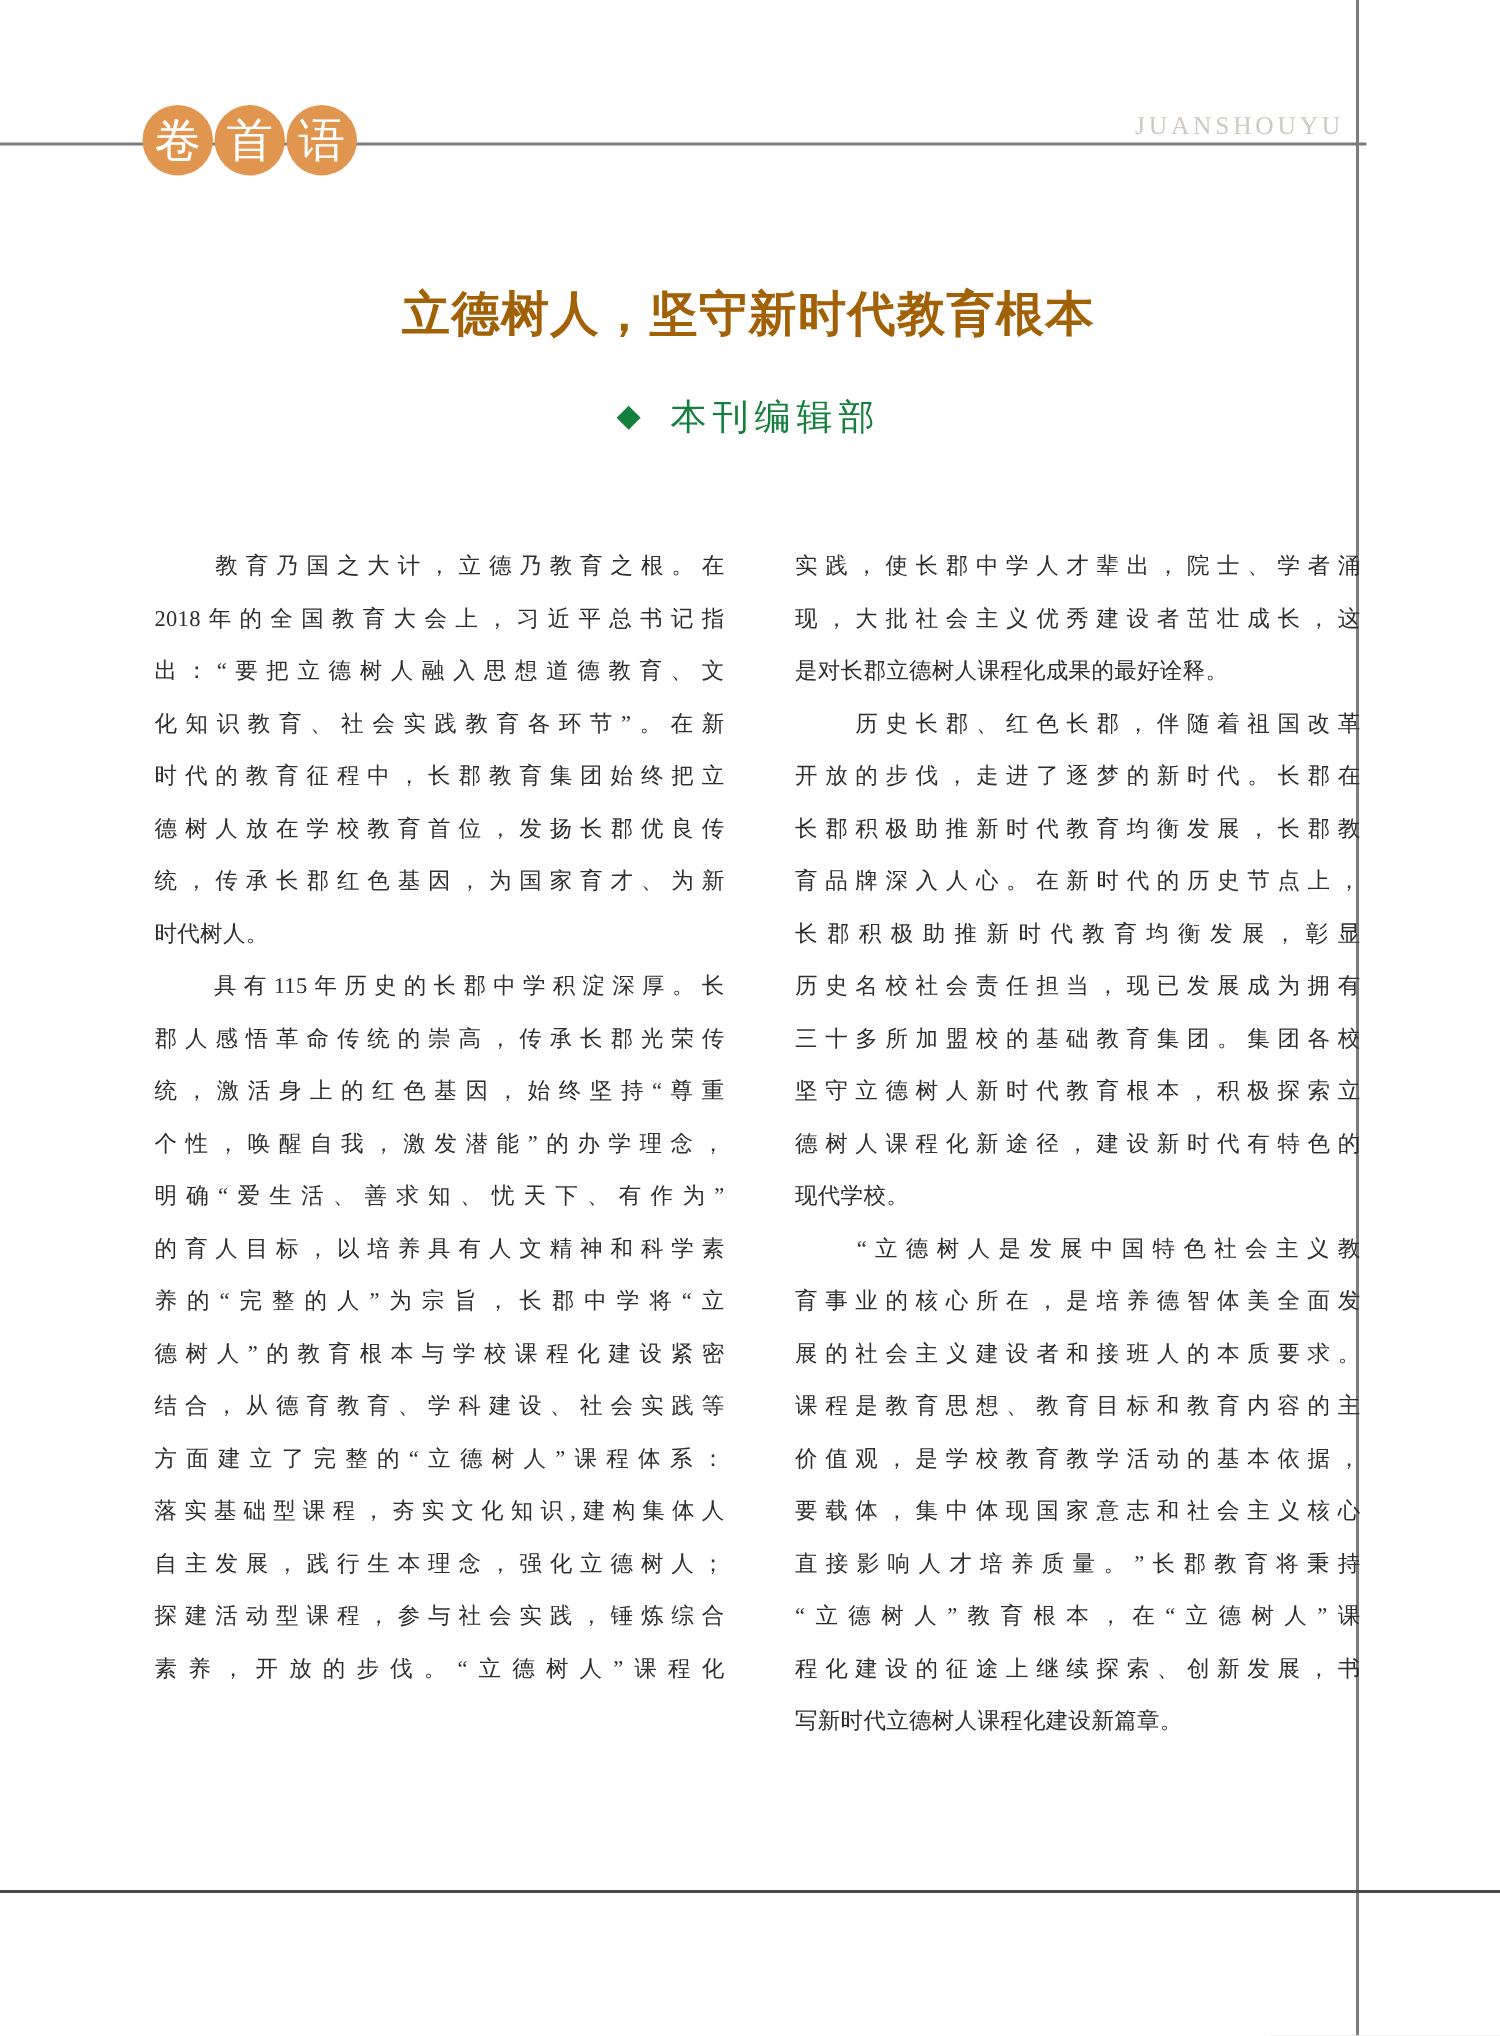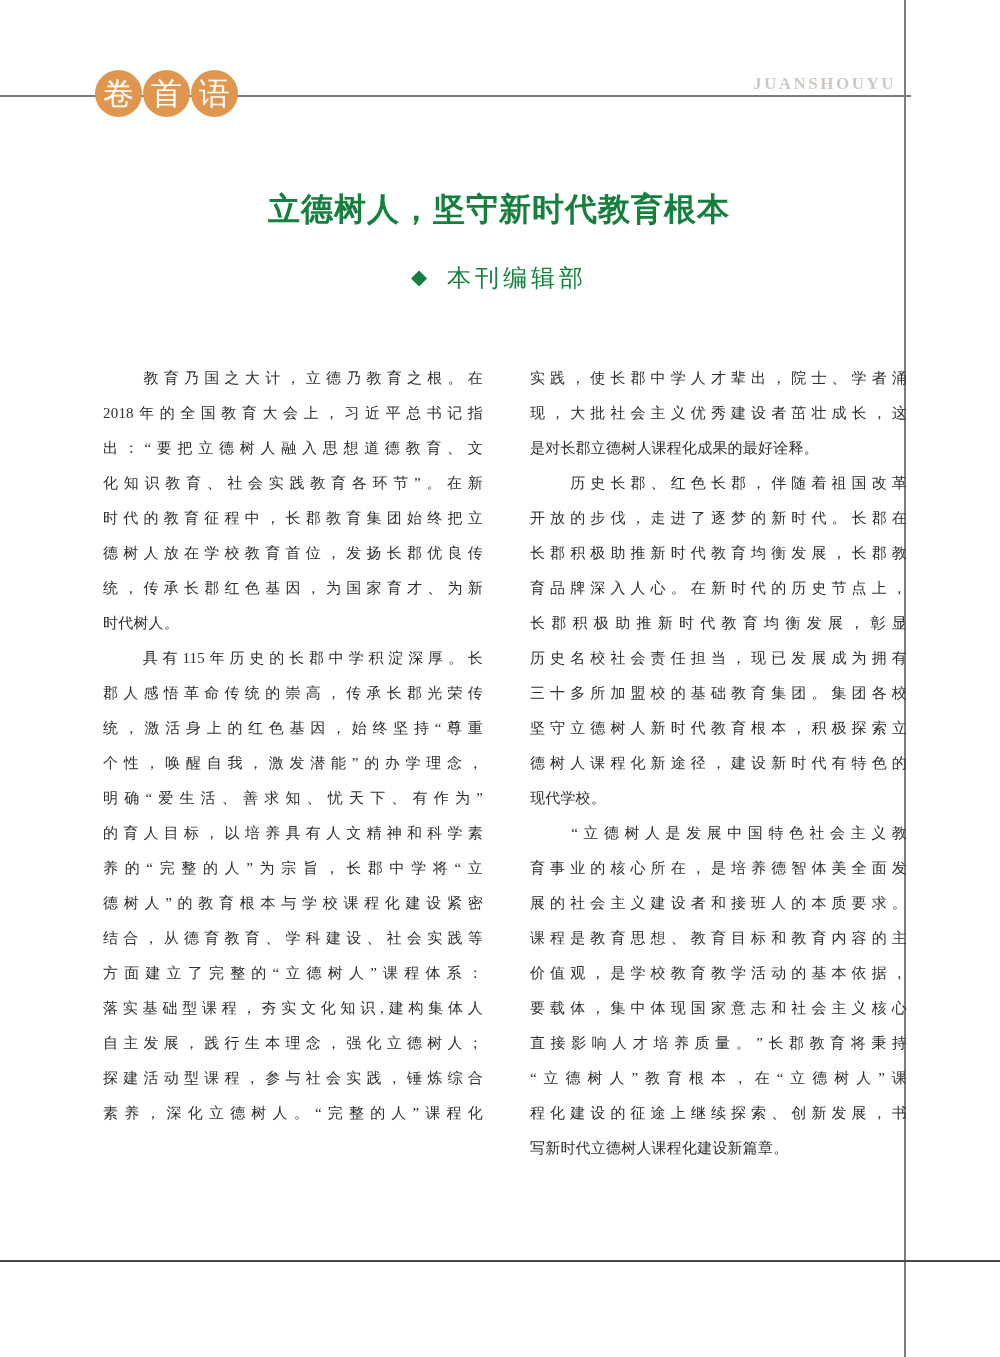--- a/index.html
+++ b/index.html
@@ -22,29 +22,29 @@
   .logo-circle {
     width:47px; height:47px; border-radius:50%;
     background:#E0964E; color:#ffffff;
     display:flex; align-items:center; justify-content:center;
     font-size:31px; line-height:1;
   }
 
   
   .journal-en {
     position:absolute; right:104px; top:74px;
-    color:#cfc9c3; font-size:17px; font-weight:bold;
+    color:#cfc9c3; font-size:17px; font-weight:normal;
     letter-spacing:2.5px; z-index:2;
   }
 
   
   .title {
     position:absolute; left:103px; top:186px; width:792px;
     text-align:center; font-size:32px; font-weight:bold;
-    color:#15803d; letter-spacing:1px; line-height:46px;
+    color:#a16207; letter-spacing:1px; line-height:46px;
     white-space:nowrap;
   }
   .byline {
     position:absolute; left:103px; top:260px; width:792px;
     text-align:center; font-size:24px; color:#15803d; line-height:34px;
   }
   .byline .marker { font-size:21px; vertical-align:2px; }
   .byline .author { margin-left:20px; letter-spacing:4px; }
 
   .col {
@@ -97,21 +97,21 @@
       <div class="text-line full">个性，唤醒自我，激发潜能”的办学理念，</div>
       <div class="text-line full">明确“爱生活、善求知、忧天下、有作为”</div>
       <div class="text-line full">的育人目标，以培养具有人文精神和科学素</div>
       <div class="text-line full">养的“完整的人”为宗旨，长郡中学将“立</div>
       <div class="text-line full">德树人”的教育根本与学校课程化建设紧密</div>
       <div class="text-line full">结合，从德育教育、学科建设、社会实践等</div>
       <div class="text-line full">方面建立了完整的“立德树人”课程体系：</div>
       <div class="text-line full">落实基础型课程，夯实文化知识,建构集体人</div>
       <div class="text-line full">自主发展，践行生本理念，强化立德树人；</div>
       <div class="text-line full">探建活动型课程，参与社会实践，锤炼综合</div>
-      <div class="text-line full">素养，深化立德树人。“完整的人”课程化</div>
+      <div class="text-line full">素养，开放的步伐。“立德树人”课程化</div>
     </div>
 
   <div class="col col-right">
       <div class="text-line full">实践，使长郡中学人才辈出，院士、学者涌</div>
       <div class="text-line full">现，大批社会主义优秀建设者茁壮成长，这</div>
       <div class="text-line">是对长郡立德树人课程化成果的最好诠释。</div>
       <div class="text-line full">　　历史长郡、红色长郡，伴随着祖国改革</div>
       <div class="text-line full">开放的步伐，走进了逐梦的新时代。长郡在</div>
       <div class="text-line full">长郡积极助推新时代教育均衡发展，长郡教</div>
       <div class="text-line full">育品牌深入人心。在新时代的历史节点上，</div>

